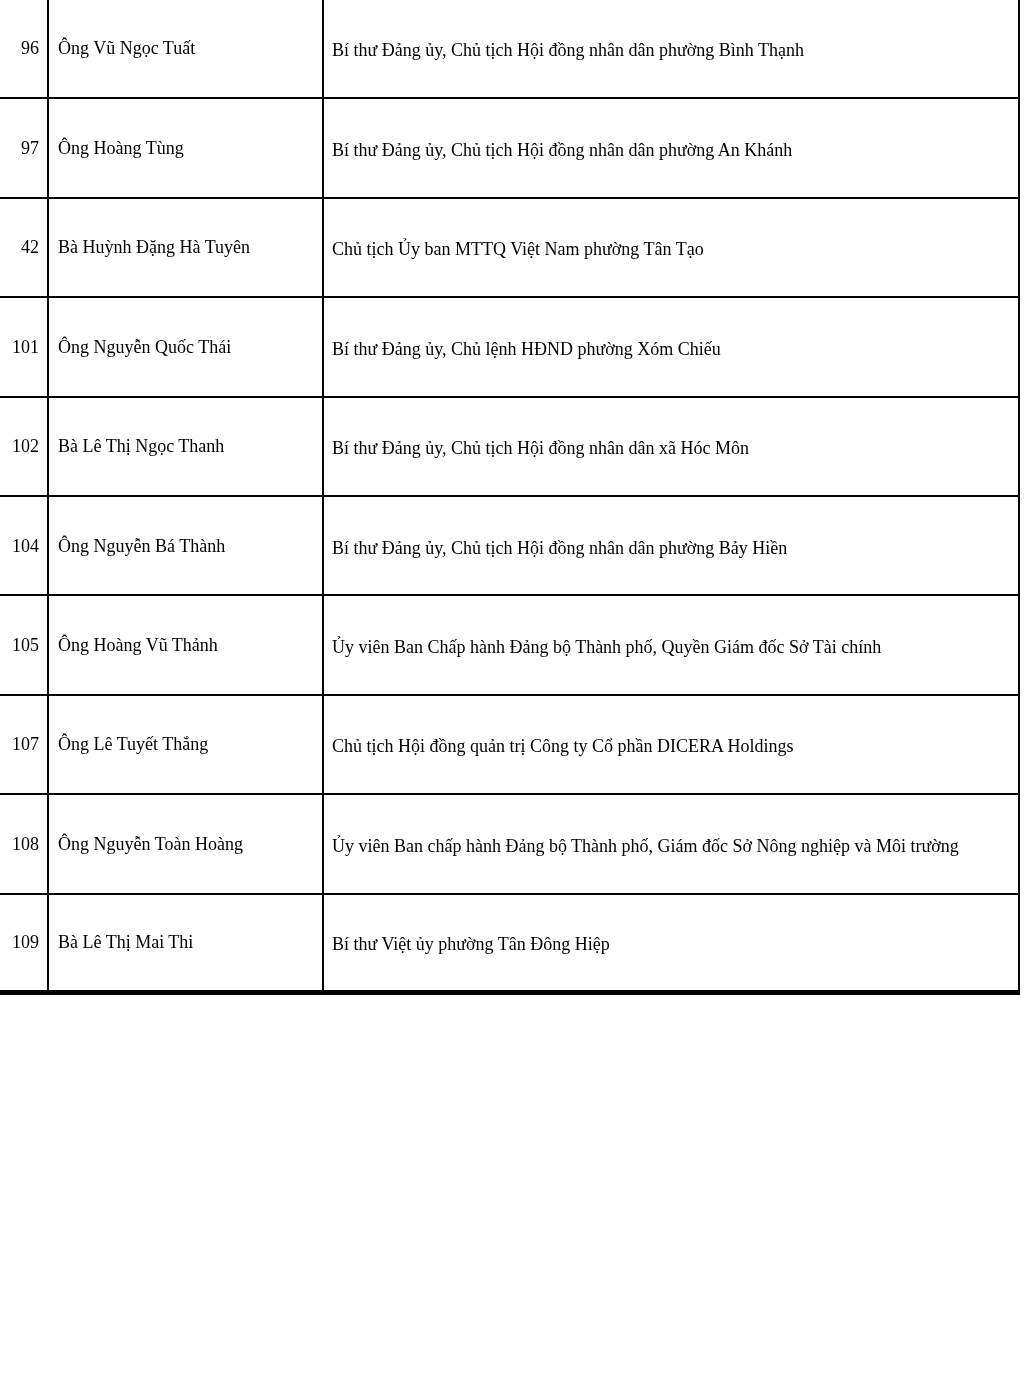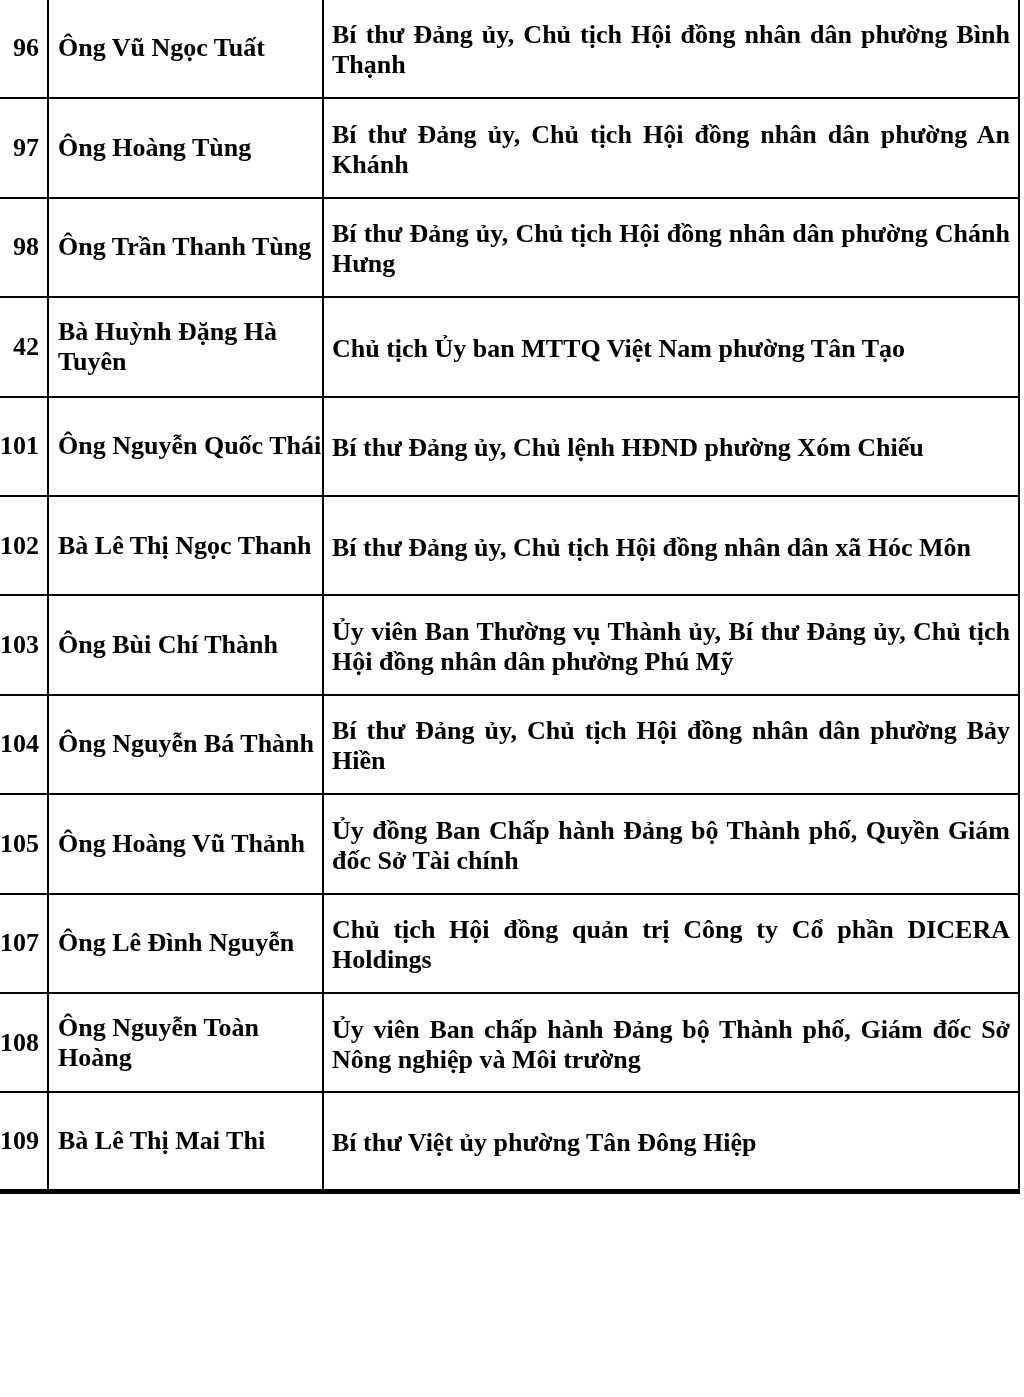--- a/index.html
+++ b/index.html
@@ -26,26 +26,25 @@
   }
   col.c-num  { width: 48px;  }
   col.c-name { width: 275px; }
   col.c-pos  { width: 696px; }
   table.officials tr {
     height: 99.4px;
   }
   table.officials td {
     border: 2px solid #000000;
     vertical-align: middle;
-    font-size: 26px;
+    font-size: 18px;
     line-height: 30px;
     color: #000000;
     box-sizing: border-box;
     overflow: hidden;
-    font-weight: bold;
   }
   table.officials tr:first-child td { border-top: 0; }
   table.officials td:first-child    { border-left: 0; }
   table.officials tr:last-child td  { border-bottom-width: 5px; }
   td.num {
     text-align: right;
     padding: 0 8px 0 0;
   }
   td.name {
     text-align: left;
@@ -71,57 +70,47 @@
           <td class="num">96</td>
           <td class="name">Ông Vũ Ngọc Tuất</td>
           <td class="pos">Bí thư Đảng ủy, Chủ tịch Hội đồng nhân dân phường Bình Thạnh</td>
         </tr>
         <tr>
           <td class="num">97</td>
           <td class="name">Ông Hoàng Tùng</td>
           <td class="pos">Bí thư Đảng ủy, Chủ tịch Hội đồng nhân dân phường An Khánh</td>
         </tr>
         <tr>
-          <td class="num">98</td>
-          <td class="name">Ông Trần Thanh Tùng</td>
-          <td class="pos">Bí thư Đảng ủy, Chủ tịch Hội đồng nhân dân phường Chánh Hưng</td>
-        </tr>
-        <tr>
           <td class="num">42</td>
           <td class="name">Bà Huỳnh Đặng Hà Tuyên</td>
           <td class="pos">Chủ tịch Ủy ban MTTQ Việt Nam phường Tân Tạo</td>
         </tr>
         <tr>
           <td class="num">101</td>
           <td class="name">Ông Nguyễn Quốc Thái</td>
           <td class="pos">Bí thư Đảng ủy, Chủ lệnh HĐND phường Xóm Chiếu</td>
         </tr>
         <tr>
           <td class="num">102</td>
           <td class="name">Bà Lê Thị Ngọc Thanh</td>
           <td class="pos">Bí thư Đảng ủy, Chủ tịch Hội đồng nhân dân xã Hóc Môn</td>
         </tr>
         <tr>
-          <td class="num">103</td>
-          <td class="name">Ông Bùi Chí Thành</td>
-          <td class="pos">Ủy viên Ban Thường vụ Thành ủy, Bí thư Đảng ủy, Chủ tịch Hội đồng nhân dân phường Phú Mỹ</td>
-        </tr>
-        <tr>
           <td class="num">104</td>
           <td class="name">Ông Nguyễn Bá Thành</td>
           <td class="pos">Bí thư Đảng ủy, Chủ tịch Hội đồng nhân dân phường Bảy Hiền</td>
         </tr>
         <tr>
           <td class="num">105</td>
           <td class="name">Ông Hoàng Vũ Thảnh</td>
-          <td class="pos">Ủy đồng Ban Chấp hành Đảng bộ Thành phố, Quyền Giám đốc Sở Tài chính</td>
+          <td class="pos">Ủy viên Ban Chấp hành Đảng bộ Thành phố, Quyền Giám đốc Sở Tài chính</td>
         </tr>
         <tr>
           <td class="num">107</td>
-          <td class="name">Ông Lê Đình Nguyễn</td>
+          <td class="name">Ông Lê Tuyết Thắng</td>
           <td class="pos">Chủ tịch Hội đồng quản trị Công ty Cổ phần DICERA Holdings</td>
         </tr>
         <tr>
           <td class="num">108</td>
           <td class="name">Ông Nguyễn Toàn Hoàng</td>
           <td class="pos">Ủy viên Ban chấp hành Đảng bộ Thành phố, Giám đốc Sở Nông nghiệp và Môi trường</td>
         </tr>
         <tr>
           <td class="num">109</td>
           <td class="name">Bà Lê Thị Mai Thi</td>

